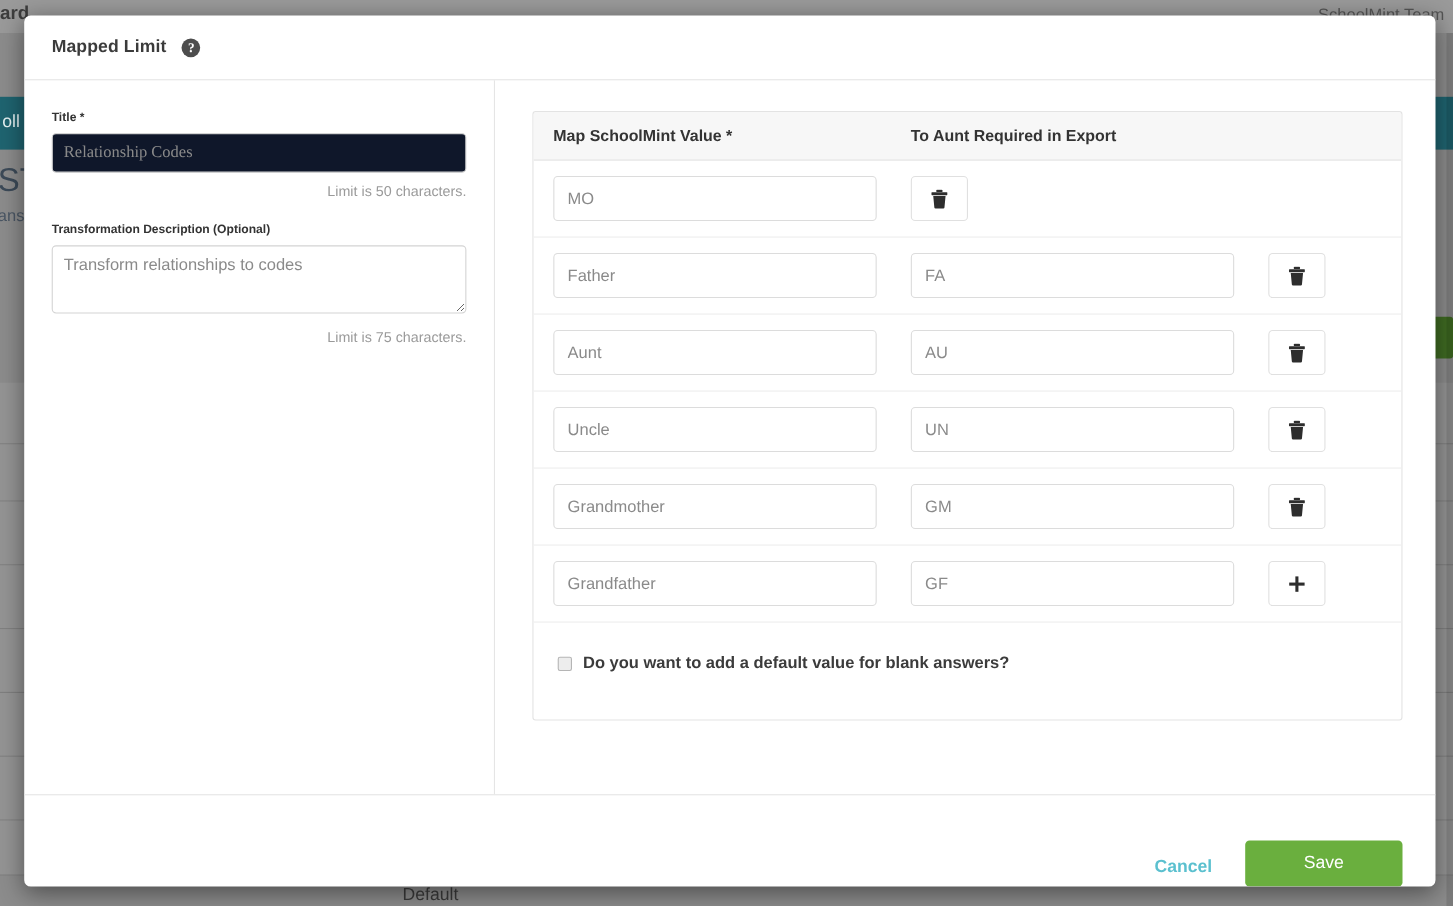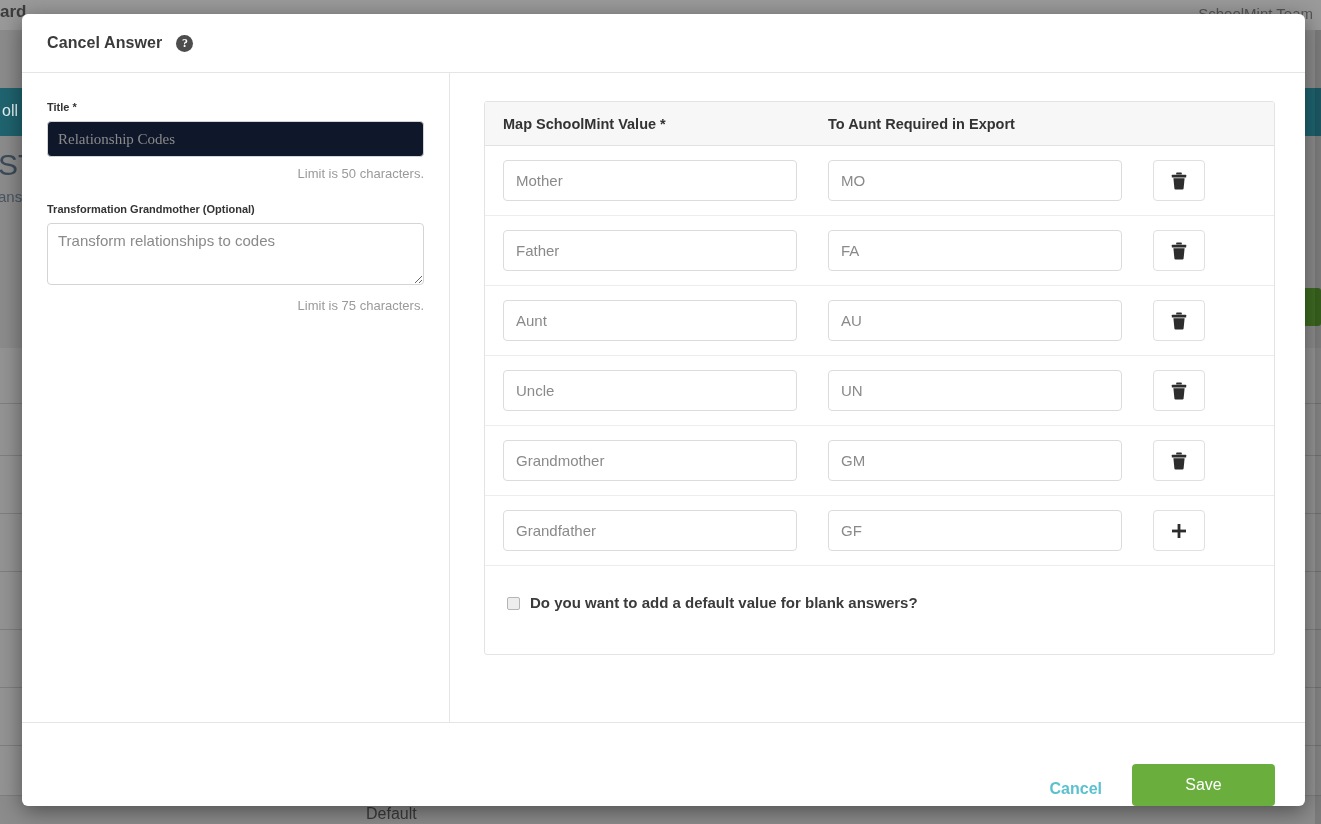--- a/index.html
+++ b/index.html
@@ -257,54 +257,53 @@
   <div class="bg-listrow" style="top:688px;height:58px;"></div>
   <div class="bg-listrow" style="top:746px;height:50px;"></div>
 
   <div class="bg-bottom-label">Default</div>
   <div class="bg-scrollbar"></div>
 </div>
 
 <div id="modal">
 
   <div class="modal-header">
-    <span class="modal-title">Cancel Answer</span>
+    <span class="modal-title">Mapped Limit</span>
     <span class="help-icon">?</span>
   </div>
 
   <div class="modal-body">
 
     <div class="left-pane">
 
       <div class="field-group">
         <div class="field-label">Title *</div>
         <input class="text-input" type="text" placeholder="Relationship Codes" style="">
         <div class="limit-hint">Limit is 50 characters.</div>
       </div>
 
       <div class="field-group" style="margin-top:22px;">
-        <div class="field-label">Transformation Grandmother (Optional)</div>
+        <div class="field-label">Transformation Description (Optional)</div>
         <textarea class="text-area" placeholder="Transform relationships to codes" style=""></textarea>
         <div class="limit-hint">Limit is 75 characters.</div>
       </div>
 
     </div>
 
     <div class="right-pane">
       <div class="map-table">
 
         <div class="map-head">
           <div class="map-head-cell col-a">Map SchoolMint Value *</div>
           <div class="map-head-cell col-b">To Aunt Required in Export</div>
           <div class="col-c"></div>
         </div>
 
         <div id="rows-container">
             <div class="map-row">
-              <div class="col-a"><input type="text" class="cell-input" placeholder="Mother" style=""></div>
               <div class="col-b"><input type="text" class="cell-input" placeholder="MO" style=""></div>
               <div class="col-c">
                 <button class="icon-btn">
                   <svg width="16" height="18" viewBox="0 0 16 18">
                     <rect x="5.2" y="0.5" width="5.6" height="2.1" rx="0.6" fill="#2d2d2d"></rect>
                     <rect x="0.8" y="2.8" width="14.4" height="2.6" rx="0.5" fill="#2d2d2d"></rect>
                     <path d="M2.4 6.2 h11.2 l-1.0 10.4 a1.1 1.1 0 0 1 -1.1 1.0 h-7.0 a1.1 1.1 0 0 1 -1.1 -1.0 z" fill="#2d2d2d"></path>
                   </svg>
                 </button>
               </div>

